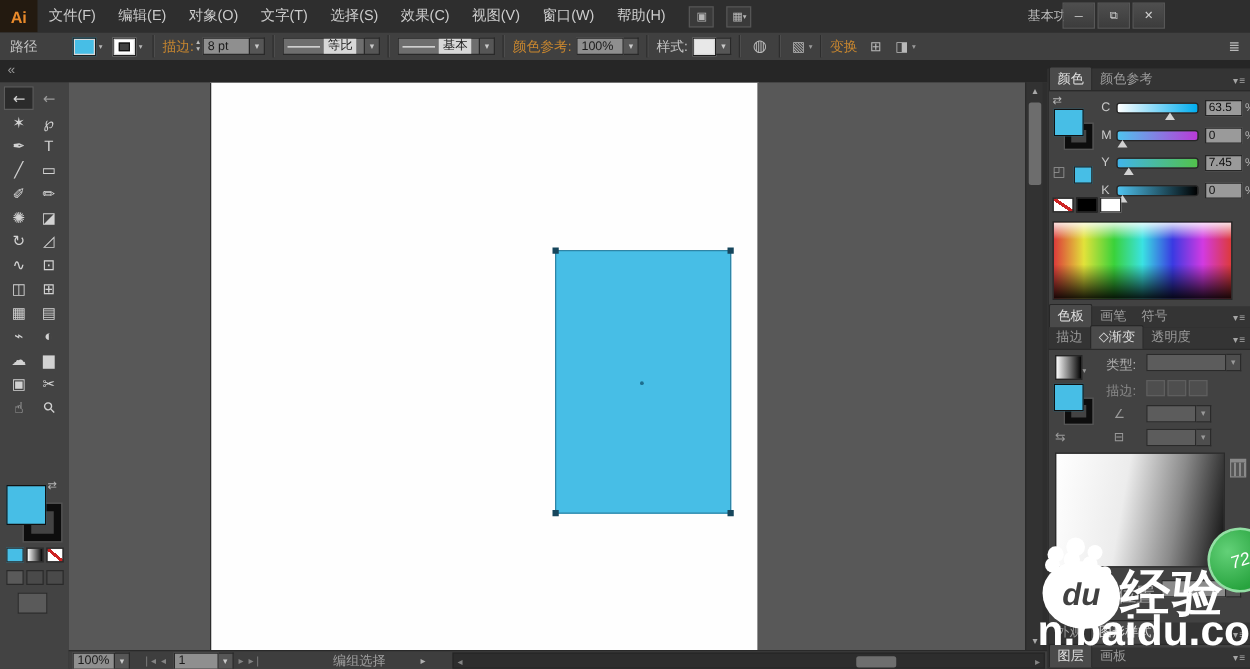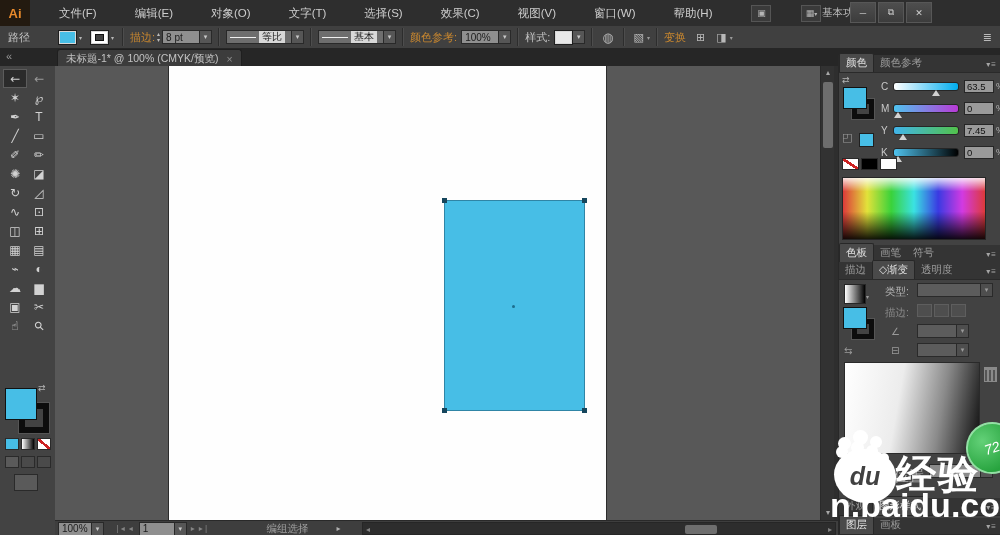--- a/index.html
+++ b/index.html
@@ -2,21 +2,21 @@
 <html><head>
 <meta charset="utf-8">
 <style>
   html,body{margin:0;padding:0;}
   body{width:1000px;height:535px;position:relative;overflow:hidden;background:#3e3e3e;
        font-family:"Liberation Sans","DejaVu Sans",sans-serif;color:#cfcfcf;font-size:11px;
        -webkit-user-select:none;user-select:none;}
   .abs{position:absolute;}
   .flex{display:flex;align-items:center;}
   
-  #titlebar{left:0;top:0;width:1000px;height:26px;background:#2e2e2e;border-bottom:1px solid #1c1c1c;gap:20px;}
+  #titlebar{left:0;top:0;width:1000px;height:26px;background:#2e2e2e;border-bottom:1px solid #1c1c1c;}
   #ai-logo{width:30px;height:26px;background:#231a10;color:#e98a2b;font-weight:bold;font-size:13px;
            display:flex;align-items:center;justify-content:center;}
   .menu-item{padding:0 9px;font-size:11.5px;color:#cdcdcd;line-height:26px;}
   .tb-icon{width:18px;height:15px;border:1px solid #555;background:#3a3a3a;color:#b5b5b5;font-size:9px;
            display:inline-flex;align-items:center;justify-content:center;margin-left:10px;}
   .winbtn{width:24px;height:19px;border:1px solid #575757;background:linear-gradient(#4e4e4e,#3c3c3c);
           color:#cfcfcf;font-size:9px;display:inline-flex;align-items:center;justify-content:center;margin-left:2px;}
   
   #controlbar{left:0;top:26px;width:1000px;height:22px;background:#404040;border-bottom:1px solid #232323;display:flex;align-items:center;}
   .olabel{color:#c7862f;font-size:11px;}
@@ -176,24 +176,20 @@
   <span class="olabel">变换</span>
   <span class="cicon" style="margin-left:10px">⊞</span>
   <span class="cicon" style="margin-left:8px">◨</span>
   <span style="font-size:6px;color:#9a9a9a">▾</span>
   <span style="flex:1"></span>
   <span class="cicon" style="margin-right:8px">≣</span>
 </div>
 
 <div id="tabbar" class="abs">
   <span class="abs" style="left:6px;top:2px;color:#9a9a9a;font-size:11px">«</span>
-  <div id="doctab" class="abs">
-    <span>未标题-1* @ 100% (CMYK/预览)</span>
-    <span style="margin-left:8px;color:#8f8f8f">×</span>
-  </div>
 </div>
 
 <div id="toolbar" class="abs">
   <div id="tools-grid">
     <span class="tool sel">
         <span class="rz">↖</span>
       </span>
     <span class="tool dim">
         <span class="rz">↖</span>
       </span>

